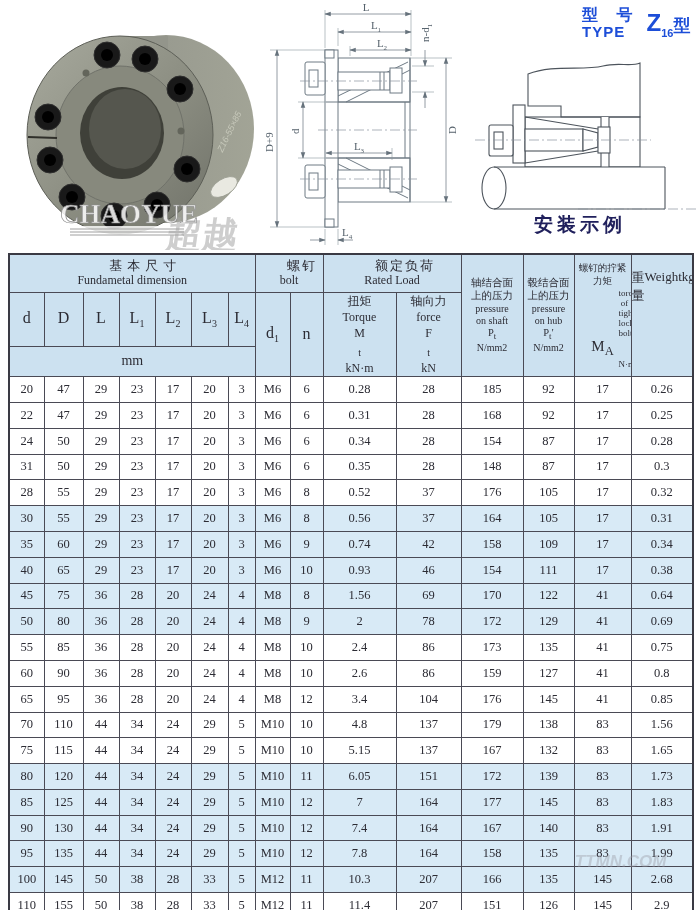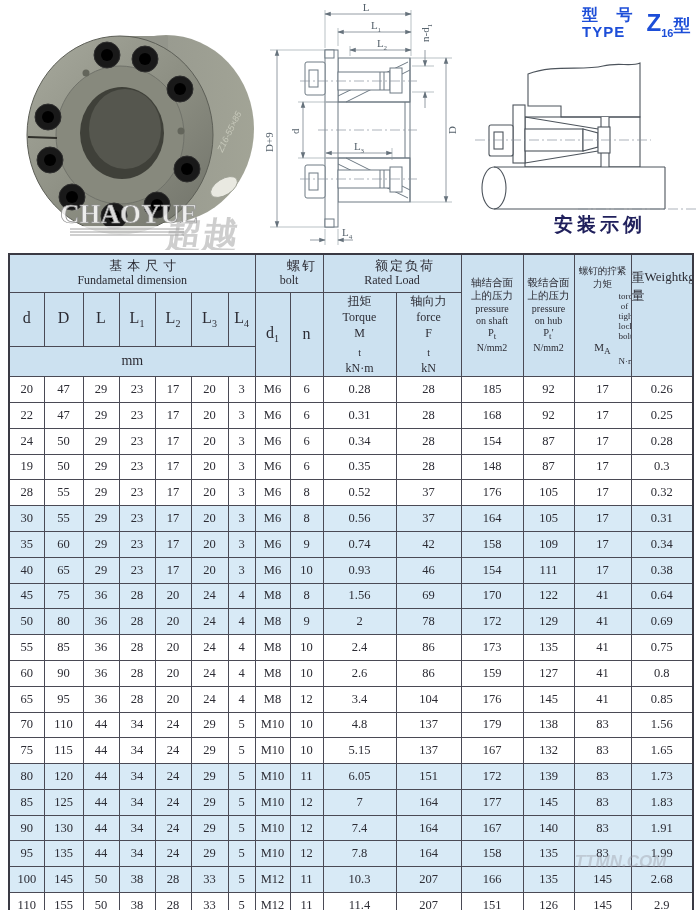--- a/index.html
+++ b/index.html
@@ -8,21 +8,21 @@
   
   .fig{position:absolute;}
   #title-block{position:absolute;left:582px;top:6px;display:flex;align-items:center;gap:7px;
                color:#1d4ed8;font-family:"Liberation Sans", sans-serif;}
   #title-block .zhcol{text-align:left;}
   #title-block .t-zh{font-size:16px;font-weight:bold;letter-spacing:7px;line-height:1.15;}
   #title-block .t-en{font-size:15px;font-weight:bold;letter-spacing:1px;line-height:1.1;}
   #title-block .model{font-size:24px;font-weight:bold;}
   #title-block .model sub{font-size:11px;}
   #title-block .model .suffix{font-size:17px;}
-  #install-caption{position:absolute;left:520px;top:212px;width:160px;text-align:center;
+  #install-caption{position:absolute;left:500px;top:212px;width:160px;text-align:center;
                    font-size:19px;font-weight:bold;letter-spacing:4px;color:#20205c;}
   
   #spec-table{position:absolute;left:8px;top:253px;width:684px;border-collapse:collapse;
               table-layout:fixed;font-family:"Liberation Serif", serif;}
   #spec-table th,#spec-table td{border:1px solid #4a4a55;text-align:center;vertical-align:middle;
               padding:0;overflow:hidden;}
   #spec-table{border:2px solid #3a3a44;}
   #spec-table thead th{background:#cce1f0;font-weight:normal;}
   #spec-table tbody td{height:24.8px;font-size:12.5px;background:#ffffff;}
   #spec-table tbody tr.row-blue td{background:#d8eaf6;}
@@ -30,21 +30,21 @@
   .hg-en{font-size:12px;line-height:1.15;}
   .dimletter{font-size:16px;}
   .dimletter sub{font-size:10px;}
   .mmrow{font-size:14px;}
   .smallhdr{line-height:1.22;}
   .smallhdr .zh{font-size:10.5px;display:block;}
   .smallhdr .en{font-size:10px;display:block;}
   .smallhdr .sym{font-size:10.5px;display:block;}
   .tinyhdr .zh{font-size:9.5px;display:block;}
   .tinyhdr .en{font-size:9px;display:block;padding-left:44px;}
-  .tinyhdr .sym{font-size:11px;display:block;}
+  .tinyhdr .sym{font-size:15px;display:block;}
   .midhdr{line-height:1.35;}
   .midhdr span{display:block;font-size:12px;}
   .weightcell{display:flex;flex-direction:row;justify-content:space-between;
               height:93px;padding:5px 0;font-size:13px;}
   
   .dlab{font:11px "Liberation Serif", serif;fill:#56626c;}
   .dlab .ds{font-size:7px;}
   .dim{stroke:#78848e;stroke-width:0.8;fill:none;}
   .ext{stroke:#8b97a0;stroke-width:0.6;fill:none;}
   .cl{stroke:#8a949e;stroke-width:0.7;fill:none;stroke-dasharray:10 3 2 3;}
@@ -380,21 +380,21 @@
           <td>M6</td>
           <td>6</td>
           <td>0.34</td>
           <td>28</td>
           <td>154</td>
           <td>87</td>
           <td>17</td>
           <td>0.28</td>
         </tr>
         <tr>
-          <td>19</td>
+          <td>31</td>
           <td>50</td>
           <td>29</td>
           <td>23</td>
           <td>17</td>
           <td>20</td>
           <td>3</td>
           <td>M6</td>
           <td>6</td>
           <td>0.35</td>
           <td>28</td>

